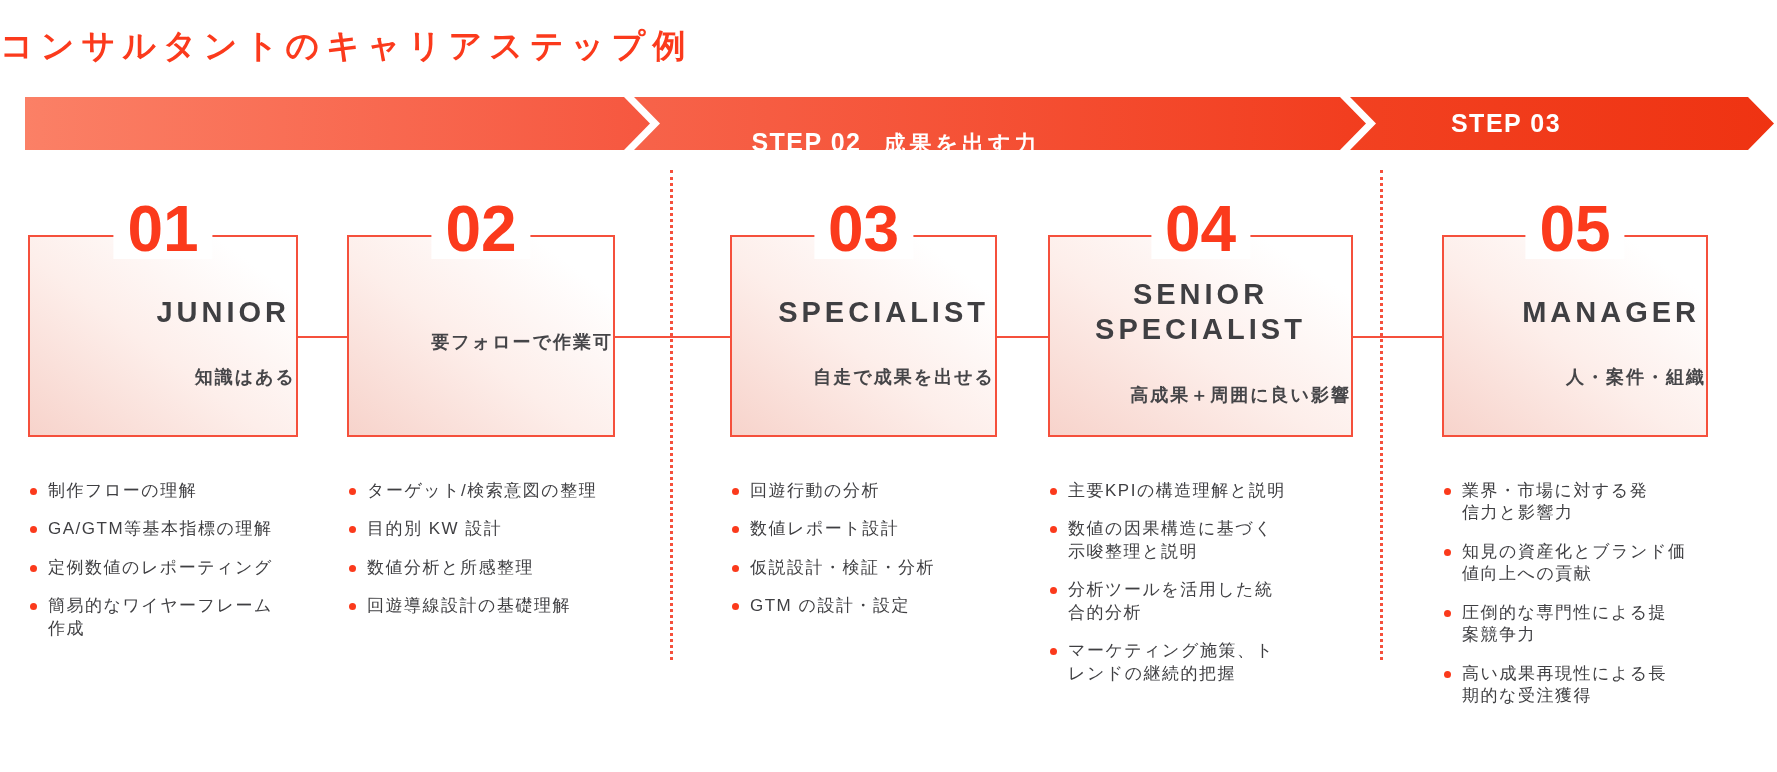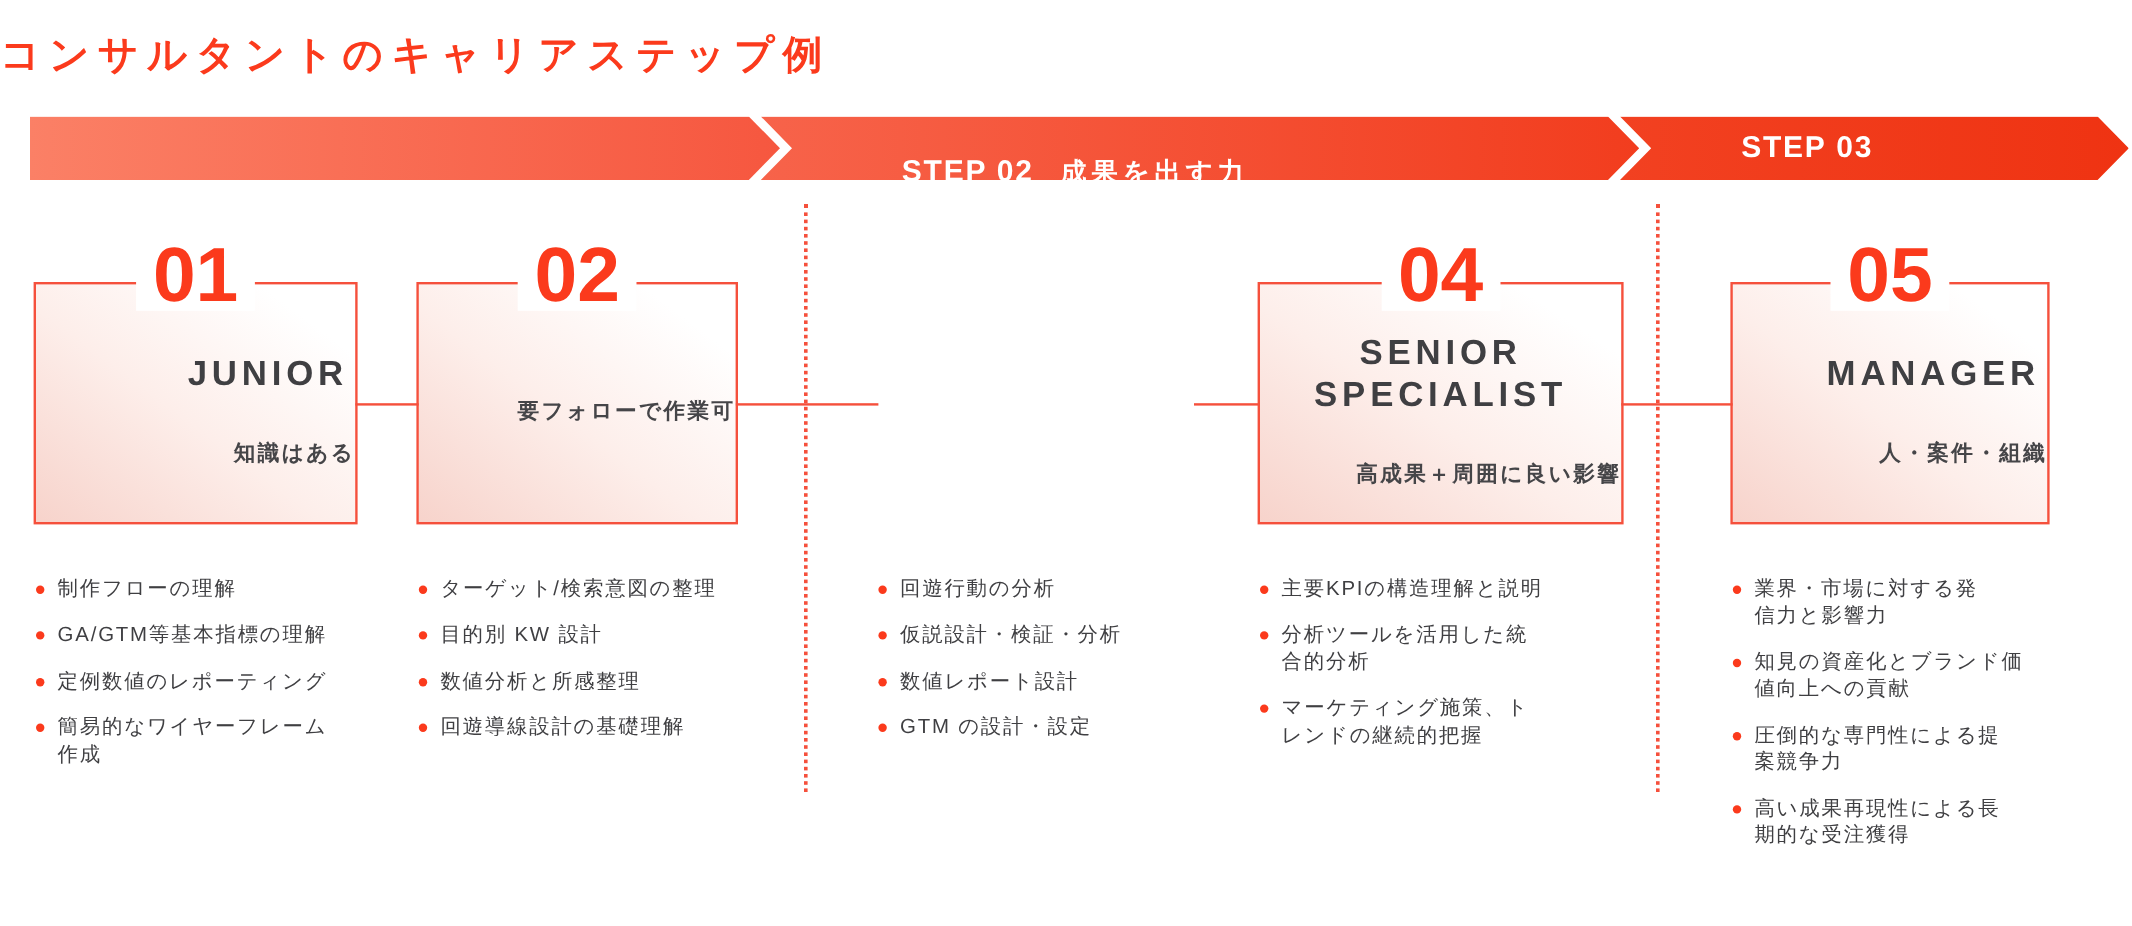--- a/index.html
+++ b/index.html
@@ -136,51 +136,61 @@
       <li>
         <span class="dot"></span>
         <span class="pt">数値分析と所感整理</span>
       </li>
       <li>
         <span class="dot"></span>
         <span class="pt">回遊導線設計の基礎理解</span>
       </li>
     </ul>
 
+  <div class="stage-card" style="left:730px;width:267px;">
+    <div class="stage-num">03</div>
+    <div class="stage-title">SPECIALIST</div>
+    <div class="stage-subtitle">自走で成果を出せる</div>
+  </div>
   <ul class="points" style="left:732px;width:267px;">
       <li>
         <span class="dot"></span>
         <span class="pt">回遊行動の分析</span>
       </li>
       <li>
         <span class="dot"></span>
+        <span class="pt">数値レポート設計</span>
+      </li>
+      <li>
+        <span class="dot"></span>
         <span class="pt">仮説設計・検証・分析</span>
-      </li>
-      <li>
-        <span class="dot"></span>
-        <span class="pt">数値レポート設計</span>
       </li>
       <li>
         <span class="dot"></span>
         <span class="pt">GTM の設計・設定</span>
       </li>
     </ul>
 
   <div class="stage-card" style="left:1048px;width:305px;">
     <div class="stage-num">04</div>
     <div class="stage-title">SENIOR SPECIALIST</div>
     <div class="stage-subtitle">高成果＋周囲に良い影響</div>
   </div>
   <ul class="points" style="left:1050px;width:255px;">
       <li>
         <span class="dot"></span>
         <span class="pt">主要KPIの構造理解と説明</span>
       </li>
       <li>
         <span class="dot"></span>
+        <span class="pt">数値の因果構造に基づく
+示唆整理と説明</span>
+      </li>
+      <li>
+        <span class="dot"></span>
         <span class="pt">分析ツールを活用した統
 合的分析</span>
       </li>
       <li>
         <span class="dot"></span>
         <span class="pt">マーケティング施策、ト
 レンドの継続的把握</span>
       </li>
     </ul>
 

